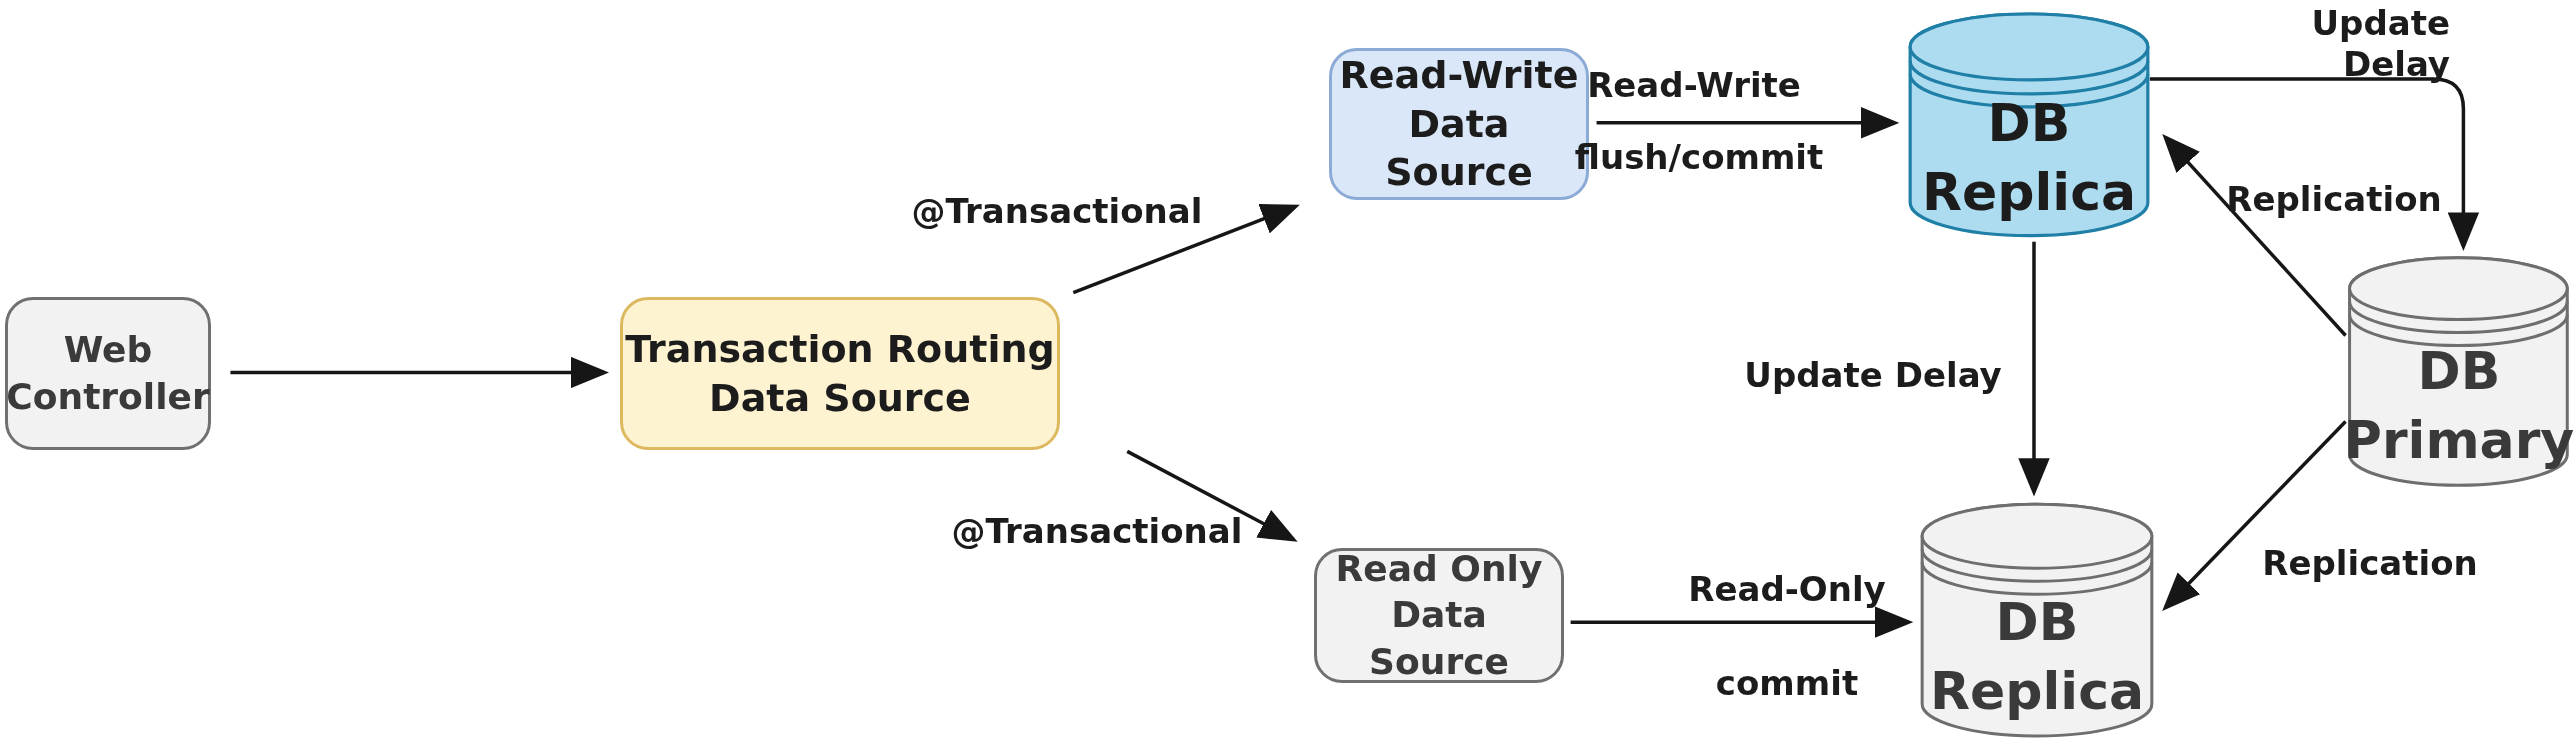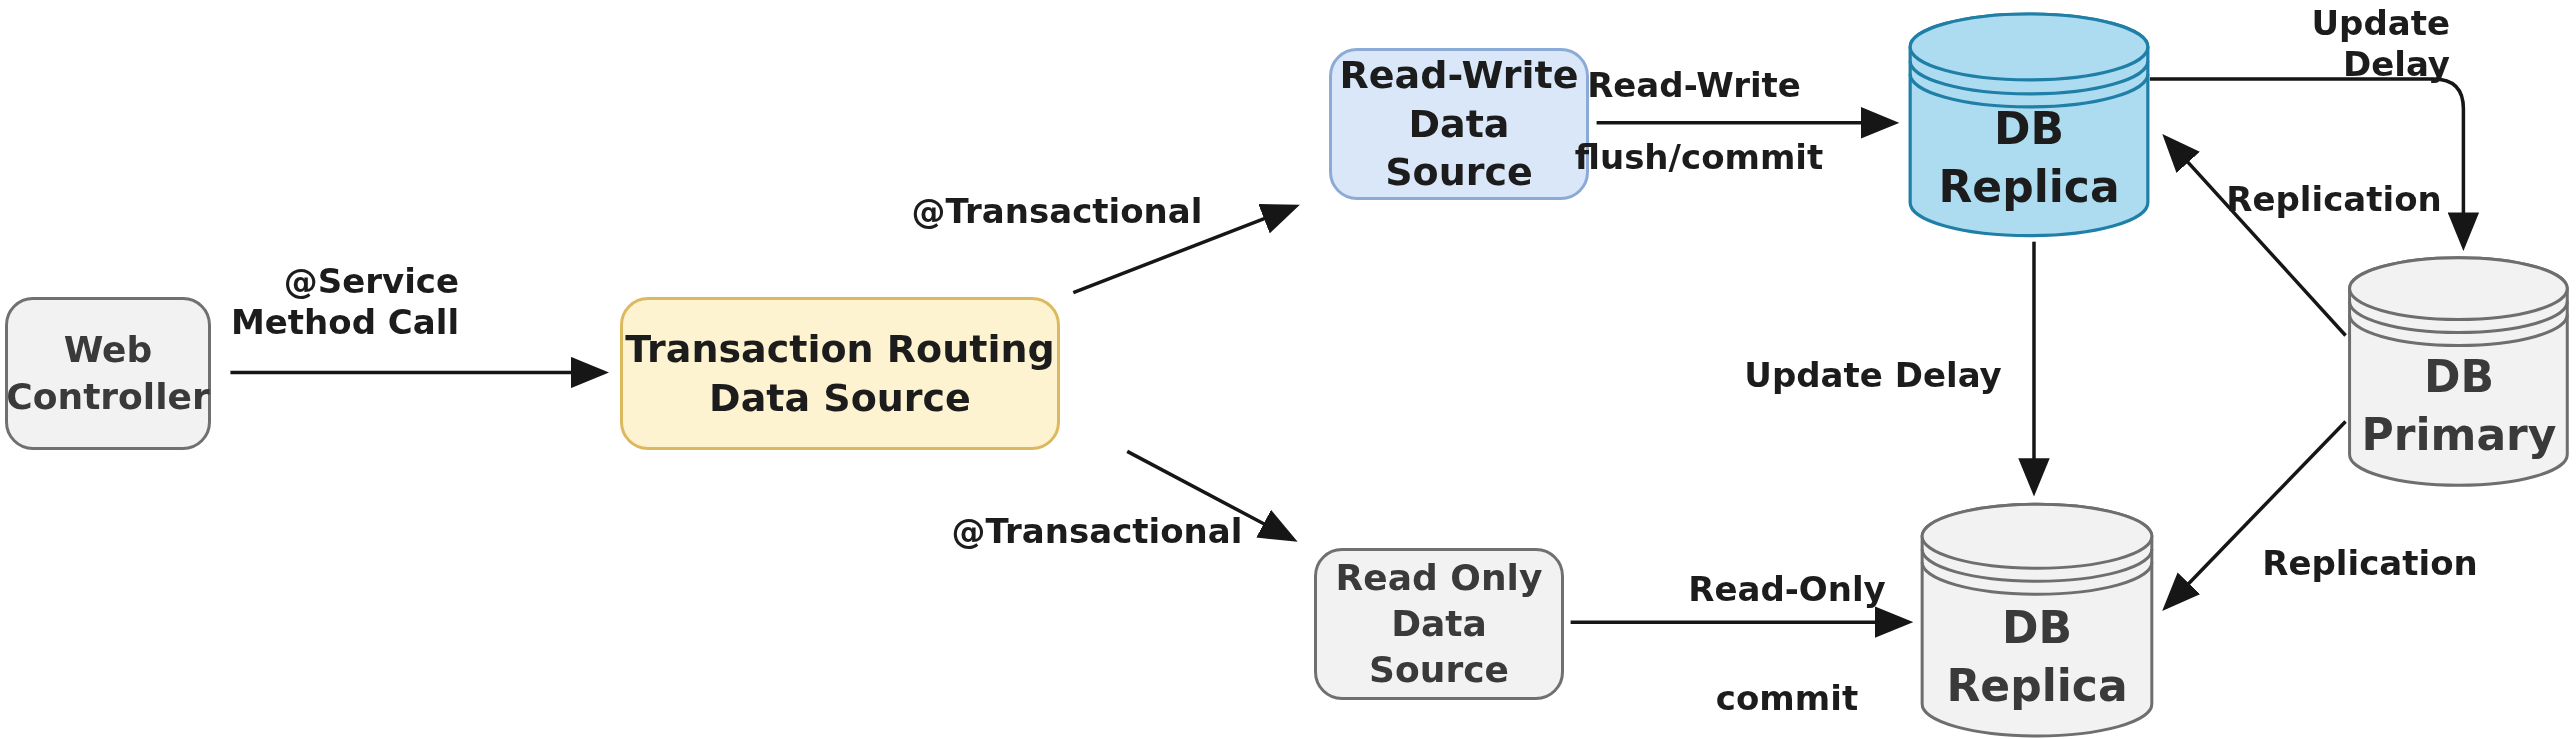--- a/index.html
+++ b/index.html
@@ -25,21 +25,21 @@
   .node{
     position:absolute; display:flex; align-items:center; justify-content:center;
     border-radius:28px; border:3px solid; box-sizing:border-box;
     text-align:center; white-space:pre-line; line-height:1.28; font-weight:600;
   }
   .node.gray{background:var(--box-gray-fill);border-color:var(--box-gray-stroke);color:var(--text-gray);}
   .node.yellow{background:var(--yellow-fill);border-color:var(--yellow-stroke);color:var(--text-dark);text-align:center;}
   .node.blue{background:var(--blue-box-fill);border-color:var(--blue-box-stroke);color:var(--text-dark);}
   .cyl-label{
     position:absolute; transform:translate(-50%,-50%); text-align:center;
-    white-space:pre-line; line-height:1.32; font-weight:600; font-size:44px;
+    white-space:pre-line; line-height:1.32; font-weight:600; font-size:52px;
   }
   .elabel{
     position:absolute; transform:translate(-50%,-50%); text-align:right;
     white-space:pre-line; line-height:1.22; font-weight:600; font-size:34px;
     color:var(--text-dark);
   }
 </style>
 </head>
 <body>
 
@@ -92,39 +92,37 @@
   <div class="node yellow" style="left:620px;top:297px;width:440px;height:153px;font-size:38px;">
     <span>Transaction Routing
 Data Source</span>
   </div>
 
   <div class="node blue" style="left:1329px;top:48px;width:260px;height:152px;font-size:38px;">
     <span>Read-Write
 Data Source</span>
   </div>
 
-  <div class="node gray" style="left:1314px;top:548px;width:250px;height:152px;font-size:36px;">
+  <div class="node gray" style="left:1314px;top:548px;width:250px;height:135px;font-size:36px;">
     <span>Read Only
 Data Source</span>
   </div>
 
   <div class="cyl-label" style="left:2029px;top:158px;color:var(--text-dark);">DB
 Replica</div>
   <div class="cyl-label" style="left:2037px;top:657px;color:var(--text-gray);">DB
 Replica</div>
   <div class="cyl-label" style="left:2459px;top:406px;color:var(--text-gray);">DB
 Primary</div>
 
-  <div class="elabel" style="left:345px;top:302px;">@Service
-Method Call</div>
   <div class="elabel" style="left:1057px;top:212px;">@Transactional</div>
   <div class="elabel" style="left:1097px;top:532px;">@Transactional</div>
   <div class="elabel" style="left:1694px;top:86px;">Read-Write</div>
   <div class="elabel" style="left:1787px;top:590px;">Read-Only</div>
   <div class="elabel" style="left:1699px;top:158px;">flush/commit</div>
-  <div class="elabel" style="left:1787px;top:699px;">commit</div>
+  <div class="elabel" style="left:1787px;top:684px;">commit</div>
   <div class="elabel" style="left:2324px;top:44px;">Update Delay</div>
   <div class="elabel" style="left:2334px;top:200px;">Replication</div>
   <div class="elabel" style="left:1873px;top:376px;">Update Delay</div>
   <div class="elabel" style="left:2370px;top:564px;">Replication</div>
 
 </div>
 
 
 </body></html>

